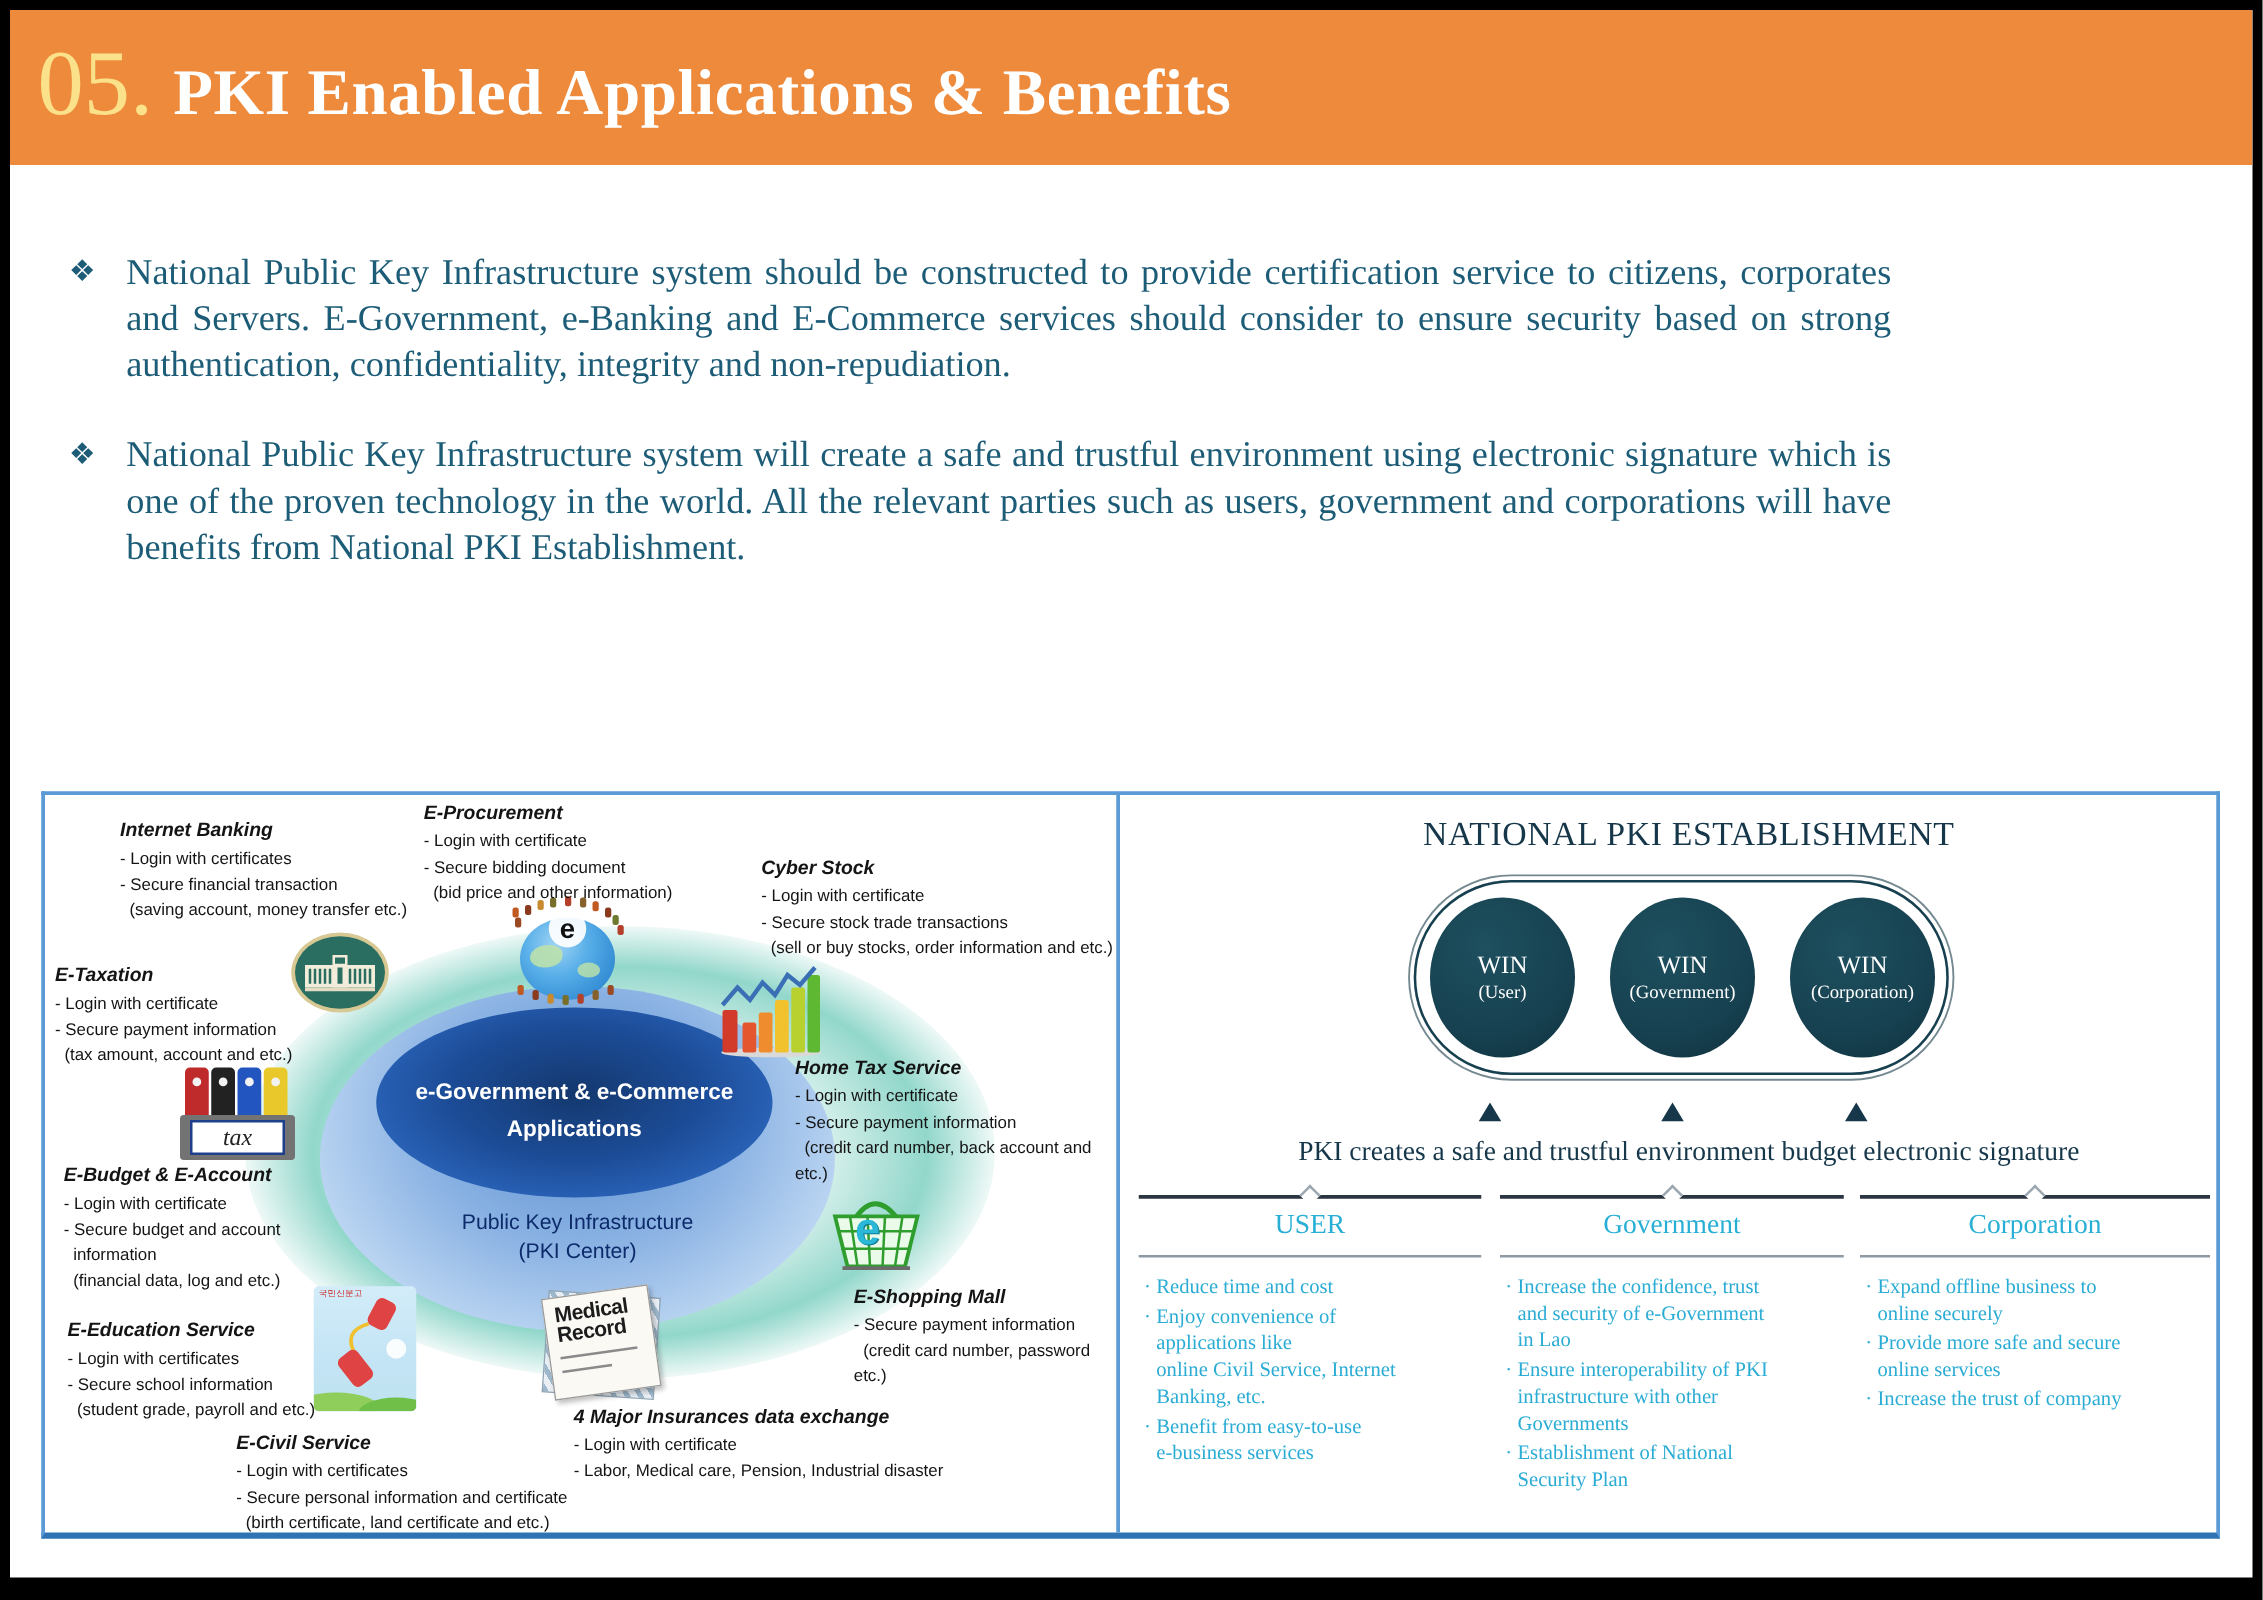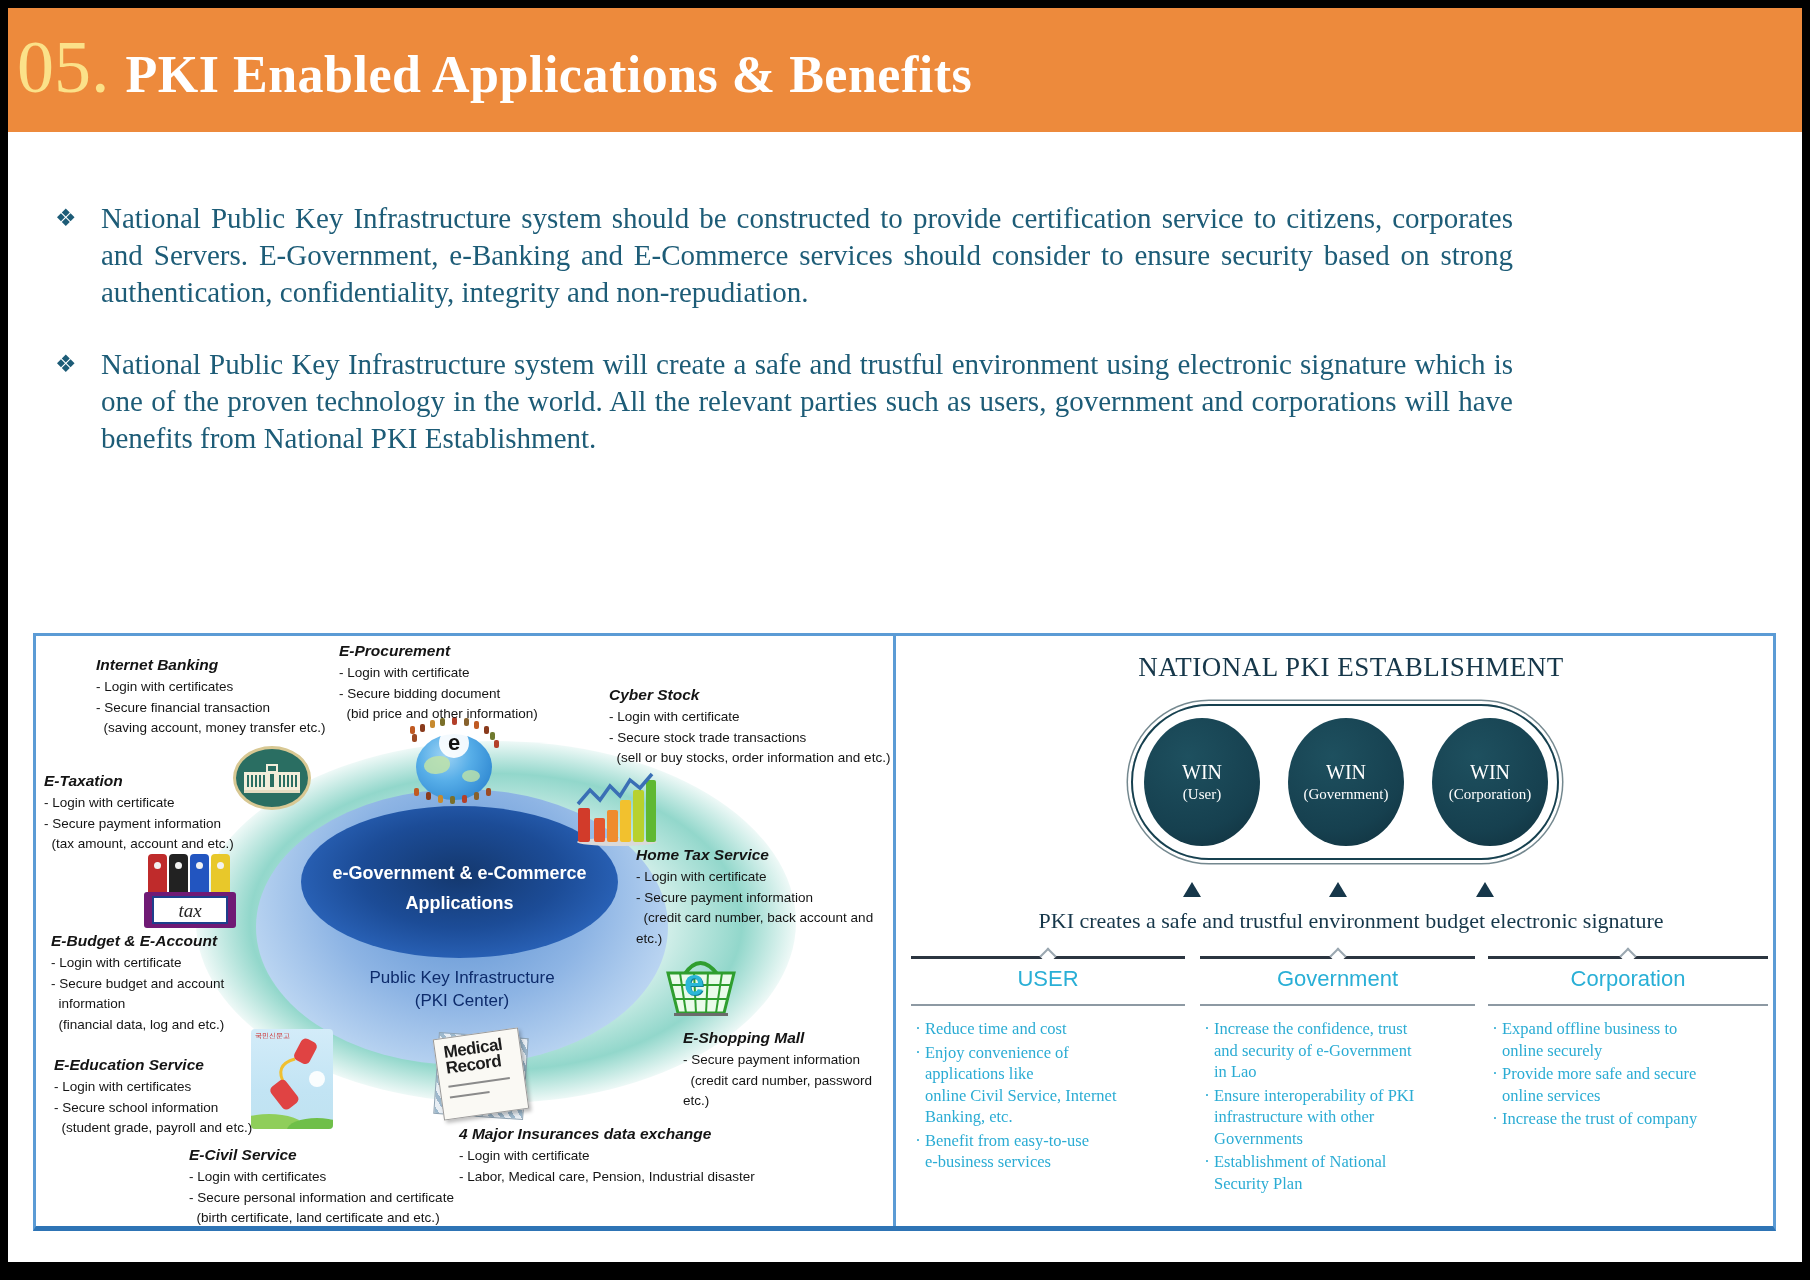--- a/index.html
+++ b/index.html
@@ -2,21 +2,21 @@
 <html><head>
 <meta charset="utf-8">
 <style>
   html,body{margin:0;padding:0;}
   body{width:1810px;height:1280px;background:#000;position:relative;
        font-family:"Liberation Sans",sans-serif;}
   .slide{position:absolute;left:8px;top:8px;width:1794px;height:1254px;background:#fff;overflow:hidden;}
 
   
   .header{position:absolute;left:0;top:0;width:1794px;height:124px;background:#ED8A3C;
-          display:flex;align-items:baseline;padding-left:9px;box-sizing:border-box;
+          display:flex;align-items:baseline;padding-left:22px;box-sizing:border-box;
           line-height:118px;white-space:nowrap;}
   .slide-number{font-family:"Liberation Serif",serif;font-size:74px;font-weight:400;color:#FBE189;}
   .slide-title{font-family:"Liberation Serif",serif;font-size:52px;font-weight:bold;color:#FFFFFF;
                margin-left:16px;letter-spacing:0.5px;}
 
   
   .bullet{position:absolute;left:47px;width:1458px;display:flex;
           font-family:"Liberation Serif",serif;font-size:29px;line-height:37px;color:#1D5C77;}
   .bullet-glyph{width:46px;flex:0 0 46px;font-size:24px;line-height:37px;}
   .bullet-text{flex:1;text-align:justify;}
@@ -60,21 +60,21 @@
   .globe-e{font-size:22px;font-weight:bold;color:#111;line-height:1;}
   .globe-people{position:absolute;left:0;top:0;width:5px;height:8px;border-radius:2px;background:#c05a22;
         box-shadow:10px -2px #8a3b1d,20px -6px #c78a2e,30px -8px #7a6f2a,42px -9px #b3402a,54px -8px #87612c,
                    64px -5px #c05a22,74px 0px #8a3b1d,80px 6px #6f7a2f,2px 8px #9c4a24,84px 14px #b3402a;}
   .globe .gp-b{top:62px;left:4px;box-shadow:12px 4px #8a3b1d,24px 7px #c78a2e,36px 8px #7a6f2a,48px 7px #b3402a,60px 4px #87612c,72px 0px #9c4a24;}
   .chart{left:540px;top:136px;width:82px;height:74px;}
   .tax{left:108px;top:218px;width:92px;height:74px;}
   .tax-spines{position:absolute;left:4px;top:0;height:42px;display:flex;gap:2px;}
   .tax-spines i{display:block;width:19px;height:42px;border-radius:4px 4px 0 0;position:relative;}
   .tax-spines i::after{content:"";position:absolute;left:6px;top:8px;width:7px;height:7px;border-radius:50%;background:#f2f2f2;}
-  .tax-box{position:absolute;left:0;top:38px;width:92px;height:36px;background:#701a75;border-radius:3px;
+  .tax-box{position:absolute;left:0;top:38px;width:92px;height:36px;background:#737373;border-radius:3px;
         display:flex;align-items:center;justify-content:center;}
   .tax-label-plate{background:#fff;border:2px solid #1d3f8c;width:72px;height:24px;display:flex;align-items:center;justify-content:center;}
   .tax-word{font-family:"Liberation Serif",serif;font-style:italic;font-size:19px;color:#222;line-height:1;}
   .basket{left:620px;top:315px;width:88px;height:70px;}
   .basket-e{position:absolute;left:28px;top:14px;font-size:36px;font-weight:bold;color:#2BB7D8;
         text-shadow:1px 1px 0 #0e7d98;line-height:1;}
   .medical{left:398px;top:393px;width:96px;height:94px;}
   .medical-back{position:absolute;left:2px;top:6px;width:88px;height:80px;transform:rotate(4deg);
         background:repeating-linear-gradient(55deg,#9db8cc 0 4px,#e8eef4 4px 9px);border:1px solid #8fa3b3;}
   .medical-card{position:absolute;left:4px;top:4px;width:86px;height:82px;transform:rotate(-8deg);
@@ -103,21 +103,21 @@
   .tri-0{left:287px;} .tri-1{left:433px;} .tri-2{left:580px;}
   .est-caption{position:absolute;left:60px;top:272px;width:790px;text-align:center;
        font-family:"Liberation Serif",serif;font-size:22px;color:#16374A;}
 
   .col{position:absolute;top:320px;height:266px;}
   .col-0{left:15px;width:274px;} .col-1{left:304px;width:275px;} .col-2{left:592px;width:280px;}
   .col-topline{position:absolute;left:0;top:0;width:100%;height:2.5px;background:#2B3540;}
   .caret{position:absolute;left:50%;top:-6px;width:10px;height:10px;background:#fff;
        border-left:2px solid #9AA7B0;border-top:2px solid #9AA7B0;transform:translateX(-50%) rotate(45deg);}
   .col-header{position:absolute;left:0;top:10px;width:100%;text-align:center;
-       font-family:Liberation Sans, sans-serif;font-size:22px;color:#29AFD6;}
+       font-family:Liberation Serif, serif;font-size:22px;color:#29AFD6;}
   .col-underline{position:absolute;left:0;top:48px;width:100%;height:2px;background:#8D99A3;}
   .col-items{position:absolute;left:0;top:62px;width:100%;}
   .benefit-item{display:flex;font-family:"Liberation Serif",serif;font-size:16.5px;line-height:21.5px;
        color:#2BACD4;margin-bottom:2px;}
   .b-dot{flex:0 0 14px;text-align:center;}
   .b-text{flex:1;white-space:pre-line;}
 </style>
 </head>
 <body>
 

